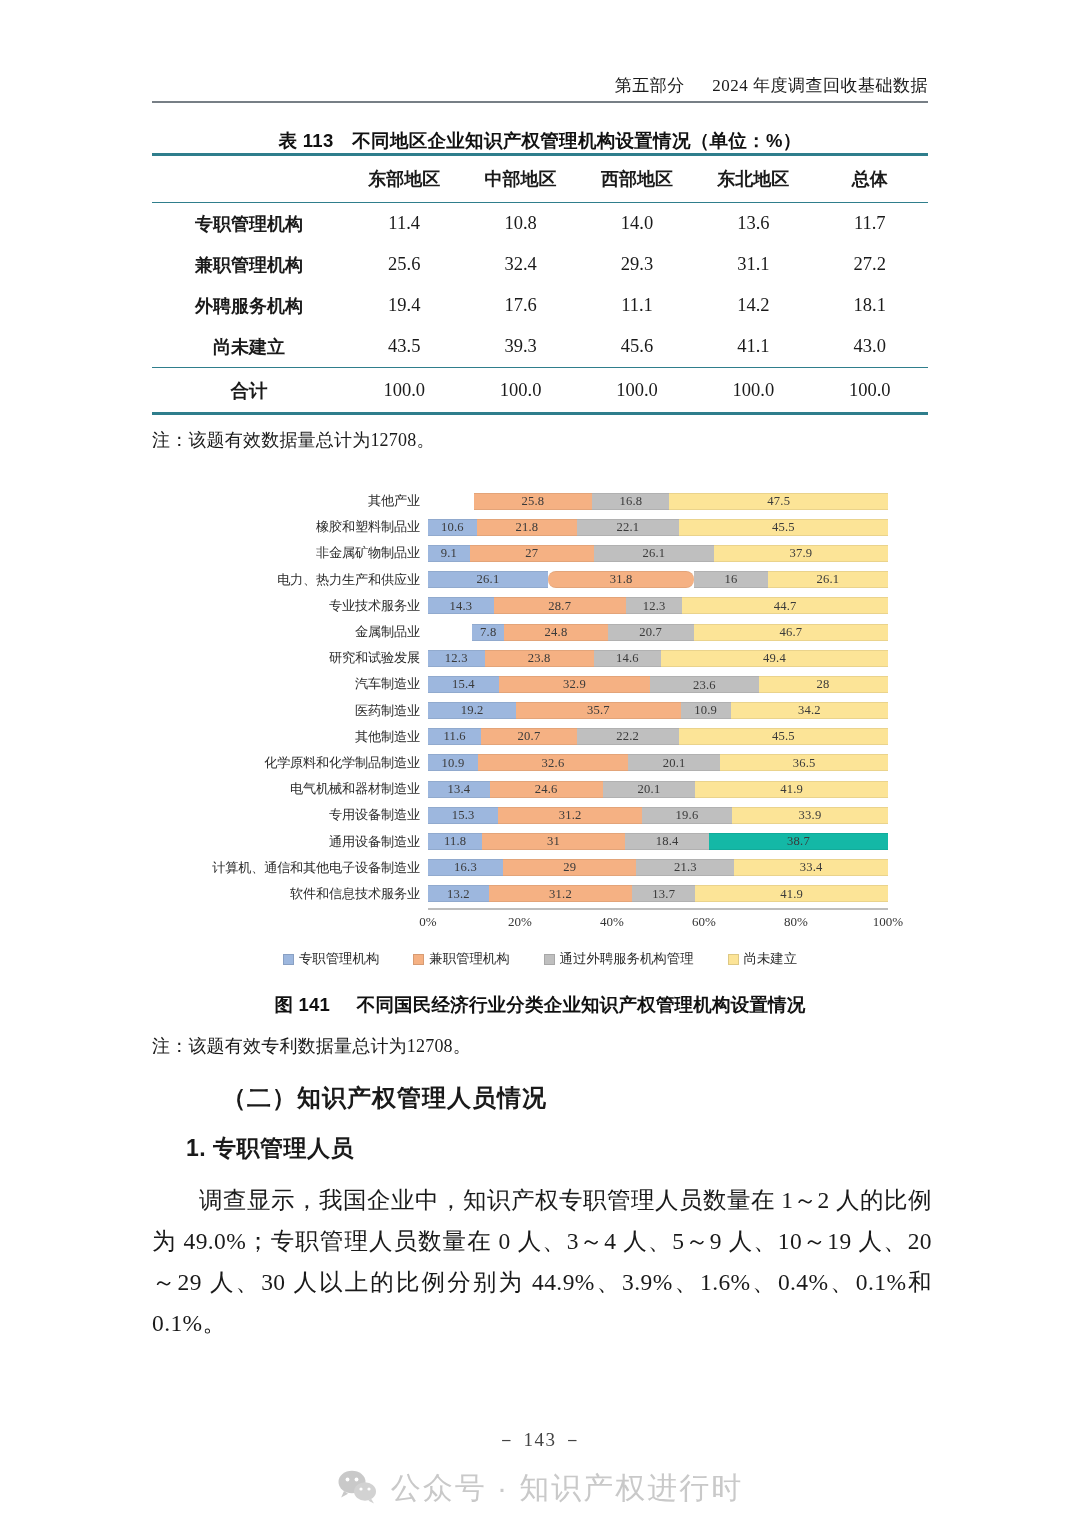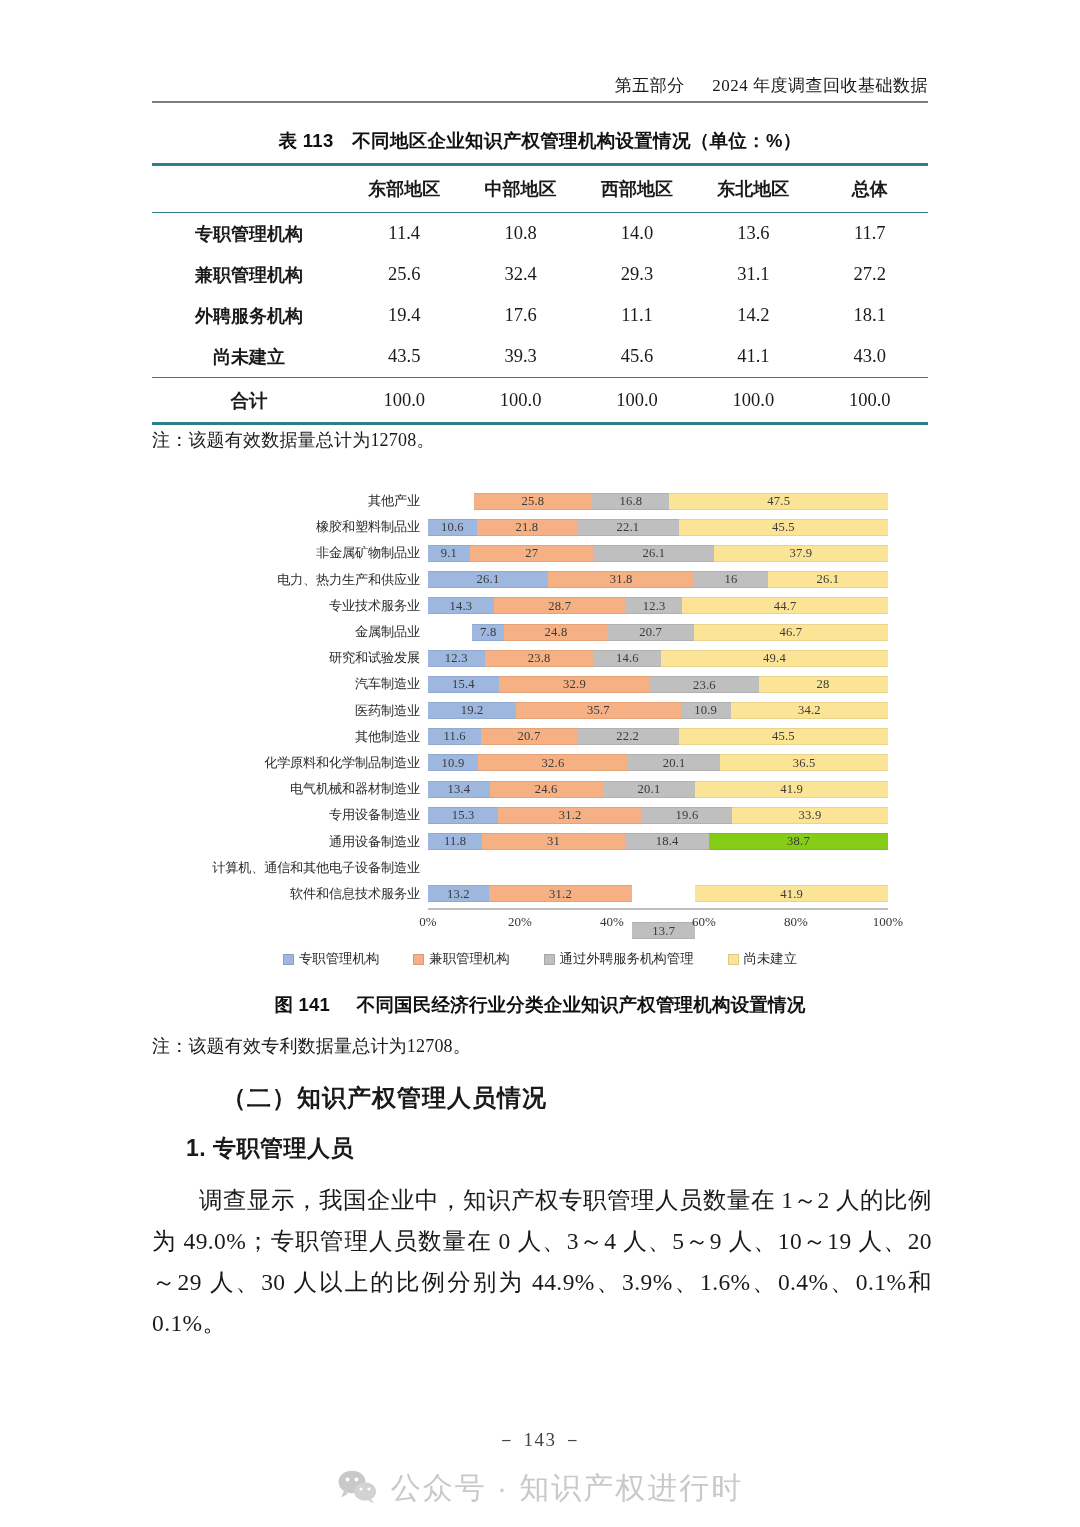--- a/index.html
+++ b/index.html
@@ -49,21 +49,20 @@
     left: 152px;
     width: 776px;
   }
   .table-title {
     text-align: center;
     font-size: 18.5px;
     font-family: "Liberation Sans", sans-serif;
     font-weight: 600;
     color: #111;
     letter-spacing: 0.3px;
-    margin-bottom: 10px;
   }
   table.data {
     width: 100%;
     border-collapse: collapse;
     font-size: 18px;
   }
   table.data th, table.data td {
     padding: 0;
     text-align: center;
     color: #1a1a1a;
@@ -415,21 +414,21 @@
               <span>37.9</span>
             </div>
           </div>
         </div>
         <div class="crow">
           <div class="clabel">电力、热力生产和供应业</div>
           <div class="cbars">
             <div class="seg" style="width: 120.06px; background: rgb(157, 183, 222);">
               <span>26.1</span>
             </div>
-            <div class="seg" style="width: 146.28px; background: rgb(245, 177, 131);">
+            <div class="seg" style="width: 146.28px; background: rgb(245, 177, 131); border-radius: 8px;">
               <span>31.8</span>
             </div>
             <div class="seg" style="width: 73.6px; background: rgb(191, 191, 191);">
               <span>16</span>
             </div>
             <div class="seg" style="width: 120.06px; background: rgb(252, 228, 151);">
               <span>26.1</span>
             </div>
           </div>
         </div>
@@ -591,38 +590,52 @@
           <div class="cbars">
             <div class="seg" style="width: 54.28px; background: rgb(157, 183, 222);">
               <span>11.8</span>
             </div>
             <div class="seg" style="width: 142.6px; background: rgb(245, 177, 131);">
               <span>31</span>
             </div>
             <div class="seg" style="width: 84.64px; background: rgb(191, 191, 191);">
               <span>18.4</span>
             </div>
-            <div class="seg" style="width: 178.02px; background: #84cc16;">
+            <div class="seg" style="width: 178.02px; background: #14b8a6;">
               <span>38.7</span>
             </div>
           </div>
         </div>
         <div class="crow">
           <div class="clabel">计算机、通信和其他电子设备制造业</div>
+          <div class="cbars">
+            <div class="seg" style="width: 74.98px; background: rgb(157, 183, 222);">
+              <span>16.3</span>
+            </div>
+            <div class="seg" style="width: 133.4px; background: rgb(245, 177, 131);">
+              <span>29</span>
+            </div>
+            <div class="seg" style="width: 97.98px; background: rgb(191, 191, 191);">
+              <span>21.3</span>
+            </div>
+            <div class="seg" style="width: 153.64px; background: rgb(252, 228, 151);">
+              <span>33.4</span>
+            </div>
+          </div>
         </div>
         <div class="crow">
           <div class="clabel">软件和信息技术服务业</div>
           <div class="cbars">
             <div class="seg" style="width: 60.72px; background: rgb(157, 183, 222);">
               <span>13.2</span>
             </div>
             <div class="seg" style="width: 143.52px; background: rgb(245, 177, 131);">
               <span>31.2</span>
             </div>
-            <div class="seg" style="width: 63.02px; background: rgb(191, 191, 191); margin-top: 37px;">
+            <div class="seg" style="width: 63.02px; background: rgb(191, 191, 191);">
               <span>13.7</span>
             </div>
             <div class="seg" style="width: 192.74px; background: rgb(252, 228, 151);">
               <span>41.9</span>
             </div>
           </div>
         </div>
       </div>
 
     <div class="axis">

